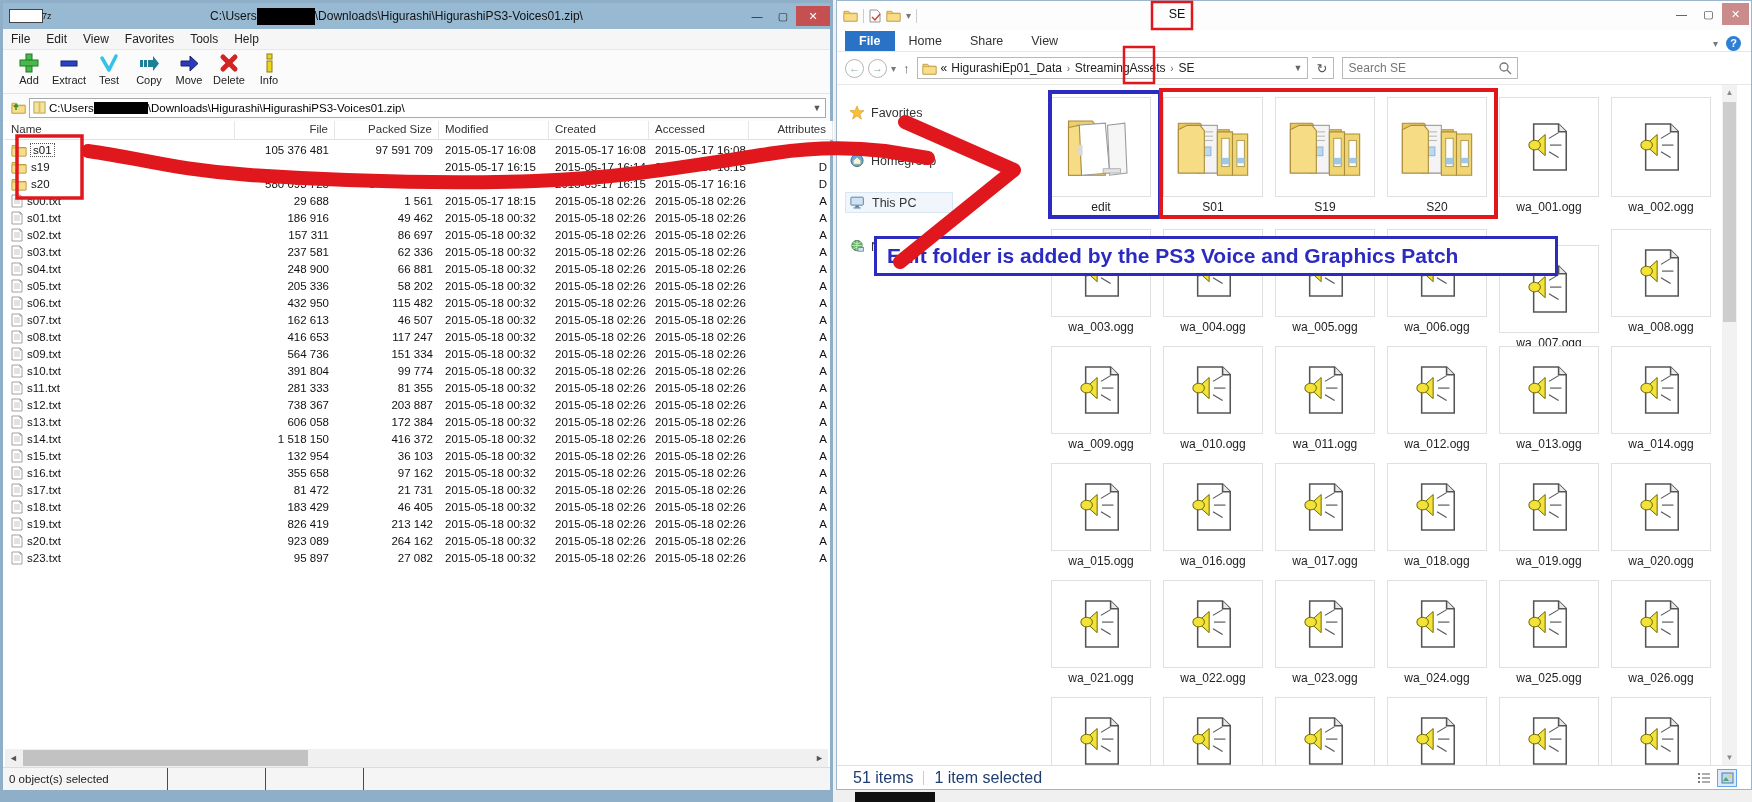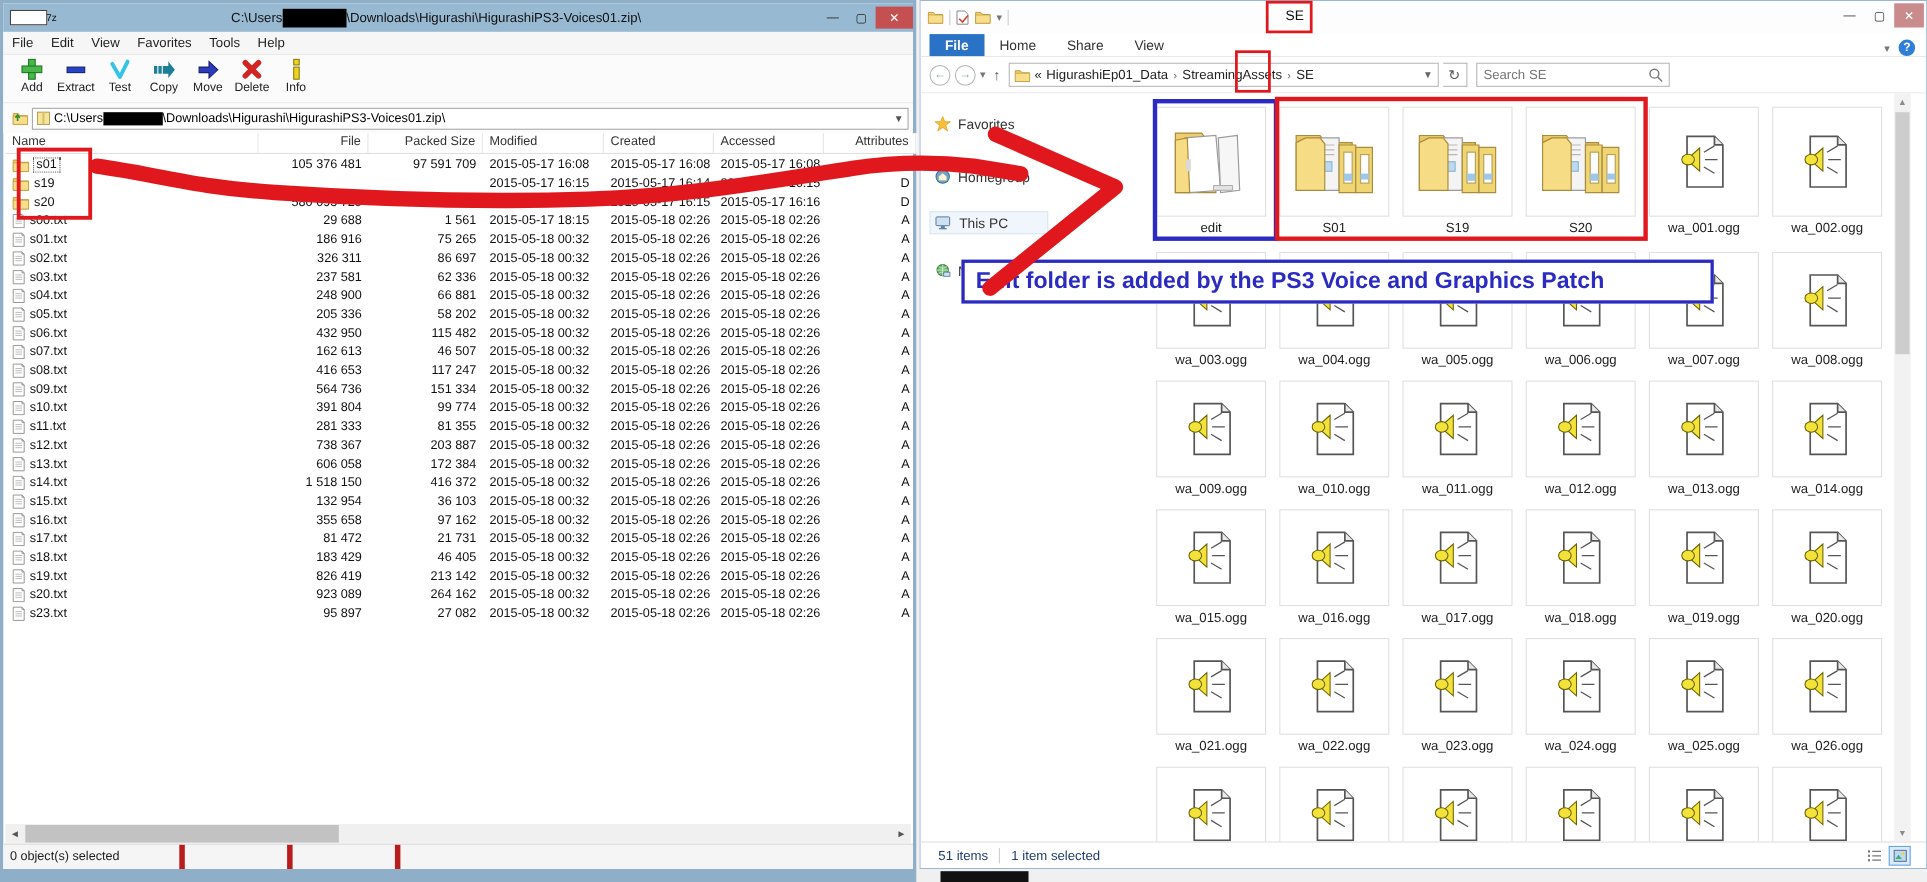--- a/index.html
+++ b/index.html
@@ -44,21 +44,21 @@
   .sz-row .nm { display:flex; align-items:center; gap:4px; }
   .sz-row svg { flex:none; }
   .focusrect { outline:1px dotted #555; padding:0 2px; }
   .sz-hscroll { position:absolute; left:2px; right:2px; top:746px; height:18px; background:#f0f0f0;
                 display:flex; align-items:center; }
   .sz-hthumb { position:absolute; left:18px; width:285px; top:1px; height:16px; background:#c2c2c2; }
   .sz-harrow { width:17px; text-align:center; color:#555; font-size:9px; }
   .sz-harrow.right { margin-left:auto; }
   .sz-statusbar { position:absolute; left:0; right:0; top:764px; height:23px; background:#f5f5f5;
                   border-top:1px solid #dcdcdc; display:flex; align-items:center; font-size:11.5px; color:#222; }
-  .sz-statusbar .cell { height:100%; display:flex; align-items:center; padding-left:6px; border-right:5px solid #b91c1c; }
+  .sz-statusbar .cell { height:100%; display:flex; align-items:center; padding-left:6px; border-right:1px solid #b91c1c; }
 
   
   #explorer { position:absolute; left:836px; top:0; width:916px; height:790px; background:#fff;
               border:1px solid #9cb6cd; }
   .ex-titlebar { position:absolute; left:0; top:0; right:0; height:29px; background:#fdfdfd;
                  display:flex; align-items:center; font-size:12.5px; color:#111; }
   .qat { display:flex; align-items:center; gap:5px; padding-left:6px; }
   .qat .divider { width:1px; height:14px; background:#ccc; }
   .ex-title { position:absolute; left:300px; width:80px; text-align:center; top:6px; }
   .ex-caption-btns { position:absolute; right:2px; top:2px; display:flex; }
@@ -95,21 +95,21 @@
   .tile { position:absolute; width:100px; text-align:center; }
   .tilebox { width:100px; height:88px; border:1px solid #e0e0e0; background:#fff;
              display:flex; align-items:center; justify-content:center; }
   .tilebox.tall { height:100px; }
   .tilelabel { font-size:12px; color:#222; margin-top:3px; white-space:nowrap; }
   .vscroll { position:absolute; right:14px; top:0; width:15px; bottom:0; background:#f2f2f2; }
   .vscroll .arr { position:absolute; left:0; width:15px; height:15px; color:#8a8a8a; font-size:8px;
                   text-align:center; line-height:15px; }
   .vscroll .thumb { position:absolute; left:1px; width:13px; top:17px; height:220px; background:#cdcdcd; }
   .ex-statusbar { position:absolute; left:0; right:0; bottom:0; height:24px; border-top:1px solid #e0e0e0;
-                  background:#fff; display:flex; align-items:center; font-size:12px; color:#1f3c6e; }
+                  background:#fff; display:flex; align-items:center; font-size:16px; color:#1f3c6e; }
   .ex-statusbar .sep { width:1px; height:14px; background:#ccc; margin:0 10px; }
   .viewbtns { margin-left:auto; display:flex; gap:3px; padding-right:14px; }
   .viewbtn { width:20px; height:18px; display:flex; align-items:center; justify-content:center; }
   .viewbtn.active { border:1px solid #66a7e8; background:#dceafa; }
 
   
   #overlay { position:absolute; left:0; top:0; width:1752px; height:802px; pointer-events:none; }
   #banner { position:absolute; left:874px; top:236px; width:684px; height:40px; background:#fff;
             border:3px solid #2b2bc2; color:#2b2bc2; font-weight:bold; font-size:21px;
             line-height:34px; padding-left:10px; white-space:nowrap; }
@@ -358,34 +358,34 @@
           <div class="c-attr">A</div>
         </div>
         <div class="sz-row">
           <div class="c-name nm">
             <svg width="12" height="14">
               <use href="#sym-txt-sm"></use>
             </svg>
             <span>s01.txt</span>
           </div>
           <div class="c-size">186 916</div>
-          <div class="c-packed">75 265</div>
+          <div class="c-packed">49 462</div>
           <div class="c-mod">2015-05-18 00:32</div>
           <div class="c-cre">2015-05-18 02:26</div>
           <div class="c-acc">2015-05-18 02:26</div>
           <div class="c-attr">A</div>
         </div>
         <div class="sz-row">
           <div class="c-name nm">
             <svg width="12" height="14">
               <use href="#sym-txt-sm"></use>
             </svg>
             <span>s02.txt</span>
           </div>
-          <div class="c-size">326 311</div>
+          <div class="c-size">157 311</div>
           <div class="c-packed">86 697</div>
           <div class="c-mod">2015-05-18 00:32</div>
           <div class="c-cre">2015-05-18 02:26</div>
           <div class="c-acc">2015-05-18 02:26</div>
           <div class="c-attr">A</div>
         </div>
         <div class="sz-row">
           <div class="c-name nm">
             <svg width="12" height="14">
               <use href="#sym-txt-sm"></use>
@@ -821,21 +821,21 @@
             <div class="tilelabel">wa_005.ogg</div>
           </div>
           <div class="tile" style="left: 550px; top: 144px;">
             <div class="tilebox">
               <svg width="46" height="52">
                 <use href="#sym-ogg"></use>
               </svg>
             </div>
             <div class="tilelabel">wa_006.ogg</div>
           </div>
-          <div class="tile" style="left: 662px; top: 144px;">
+          <div class="tile" style="left: 662px; top: 160px;">
             <div class="tilebox">
               <svg width="46" height="52">
                 <use href="#sym-ogg"></use>
               </svg>
             </div>
             <div class="tilelabel">wa_007.ogg</div>
           </div>
           <div class="tile" style="left: 774px; top: 144px;">
             <div class="tilebox">
               <svg width="46" height="52">

